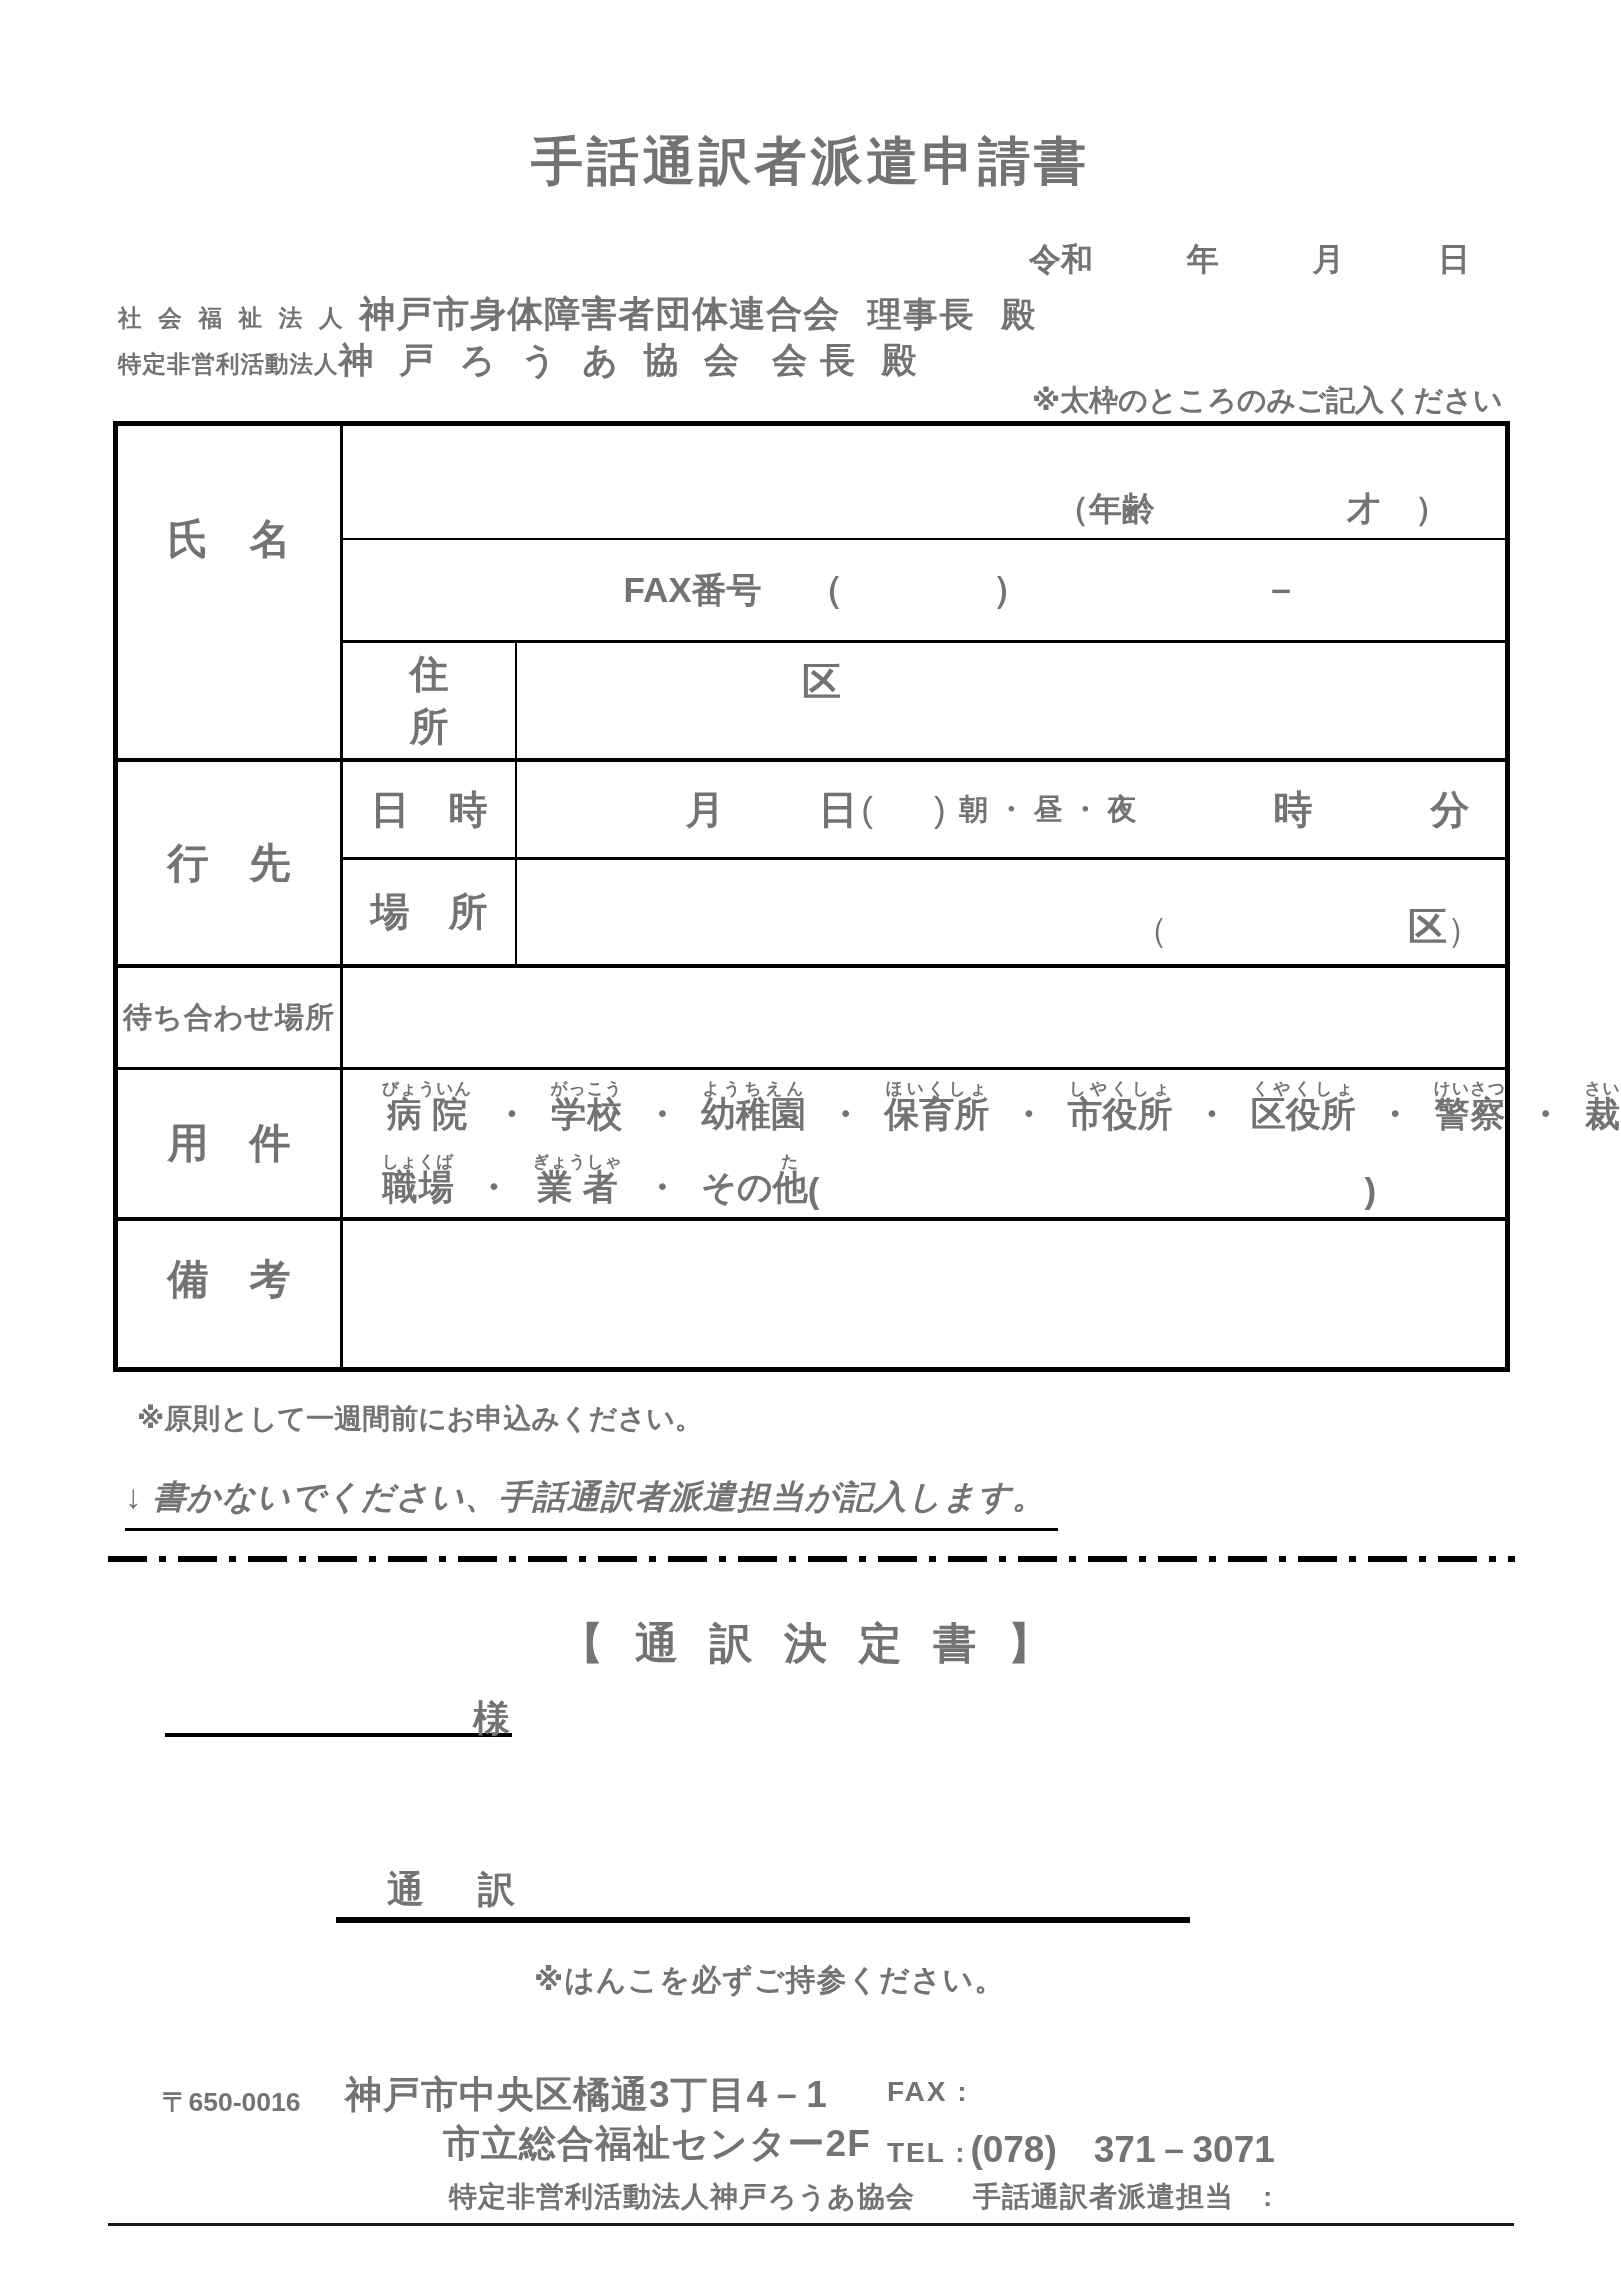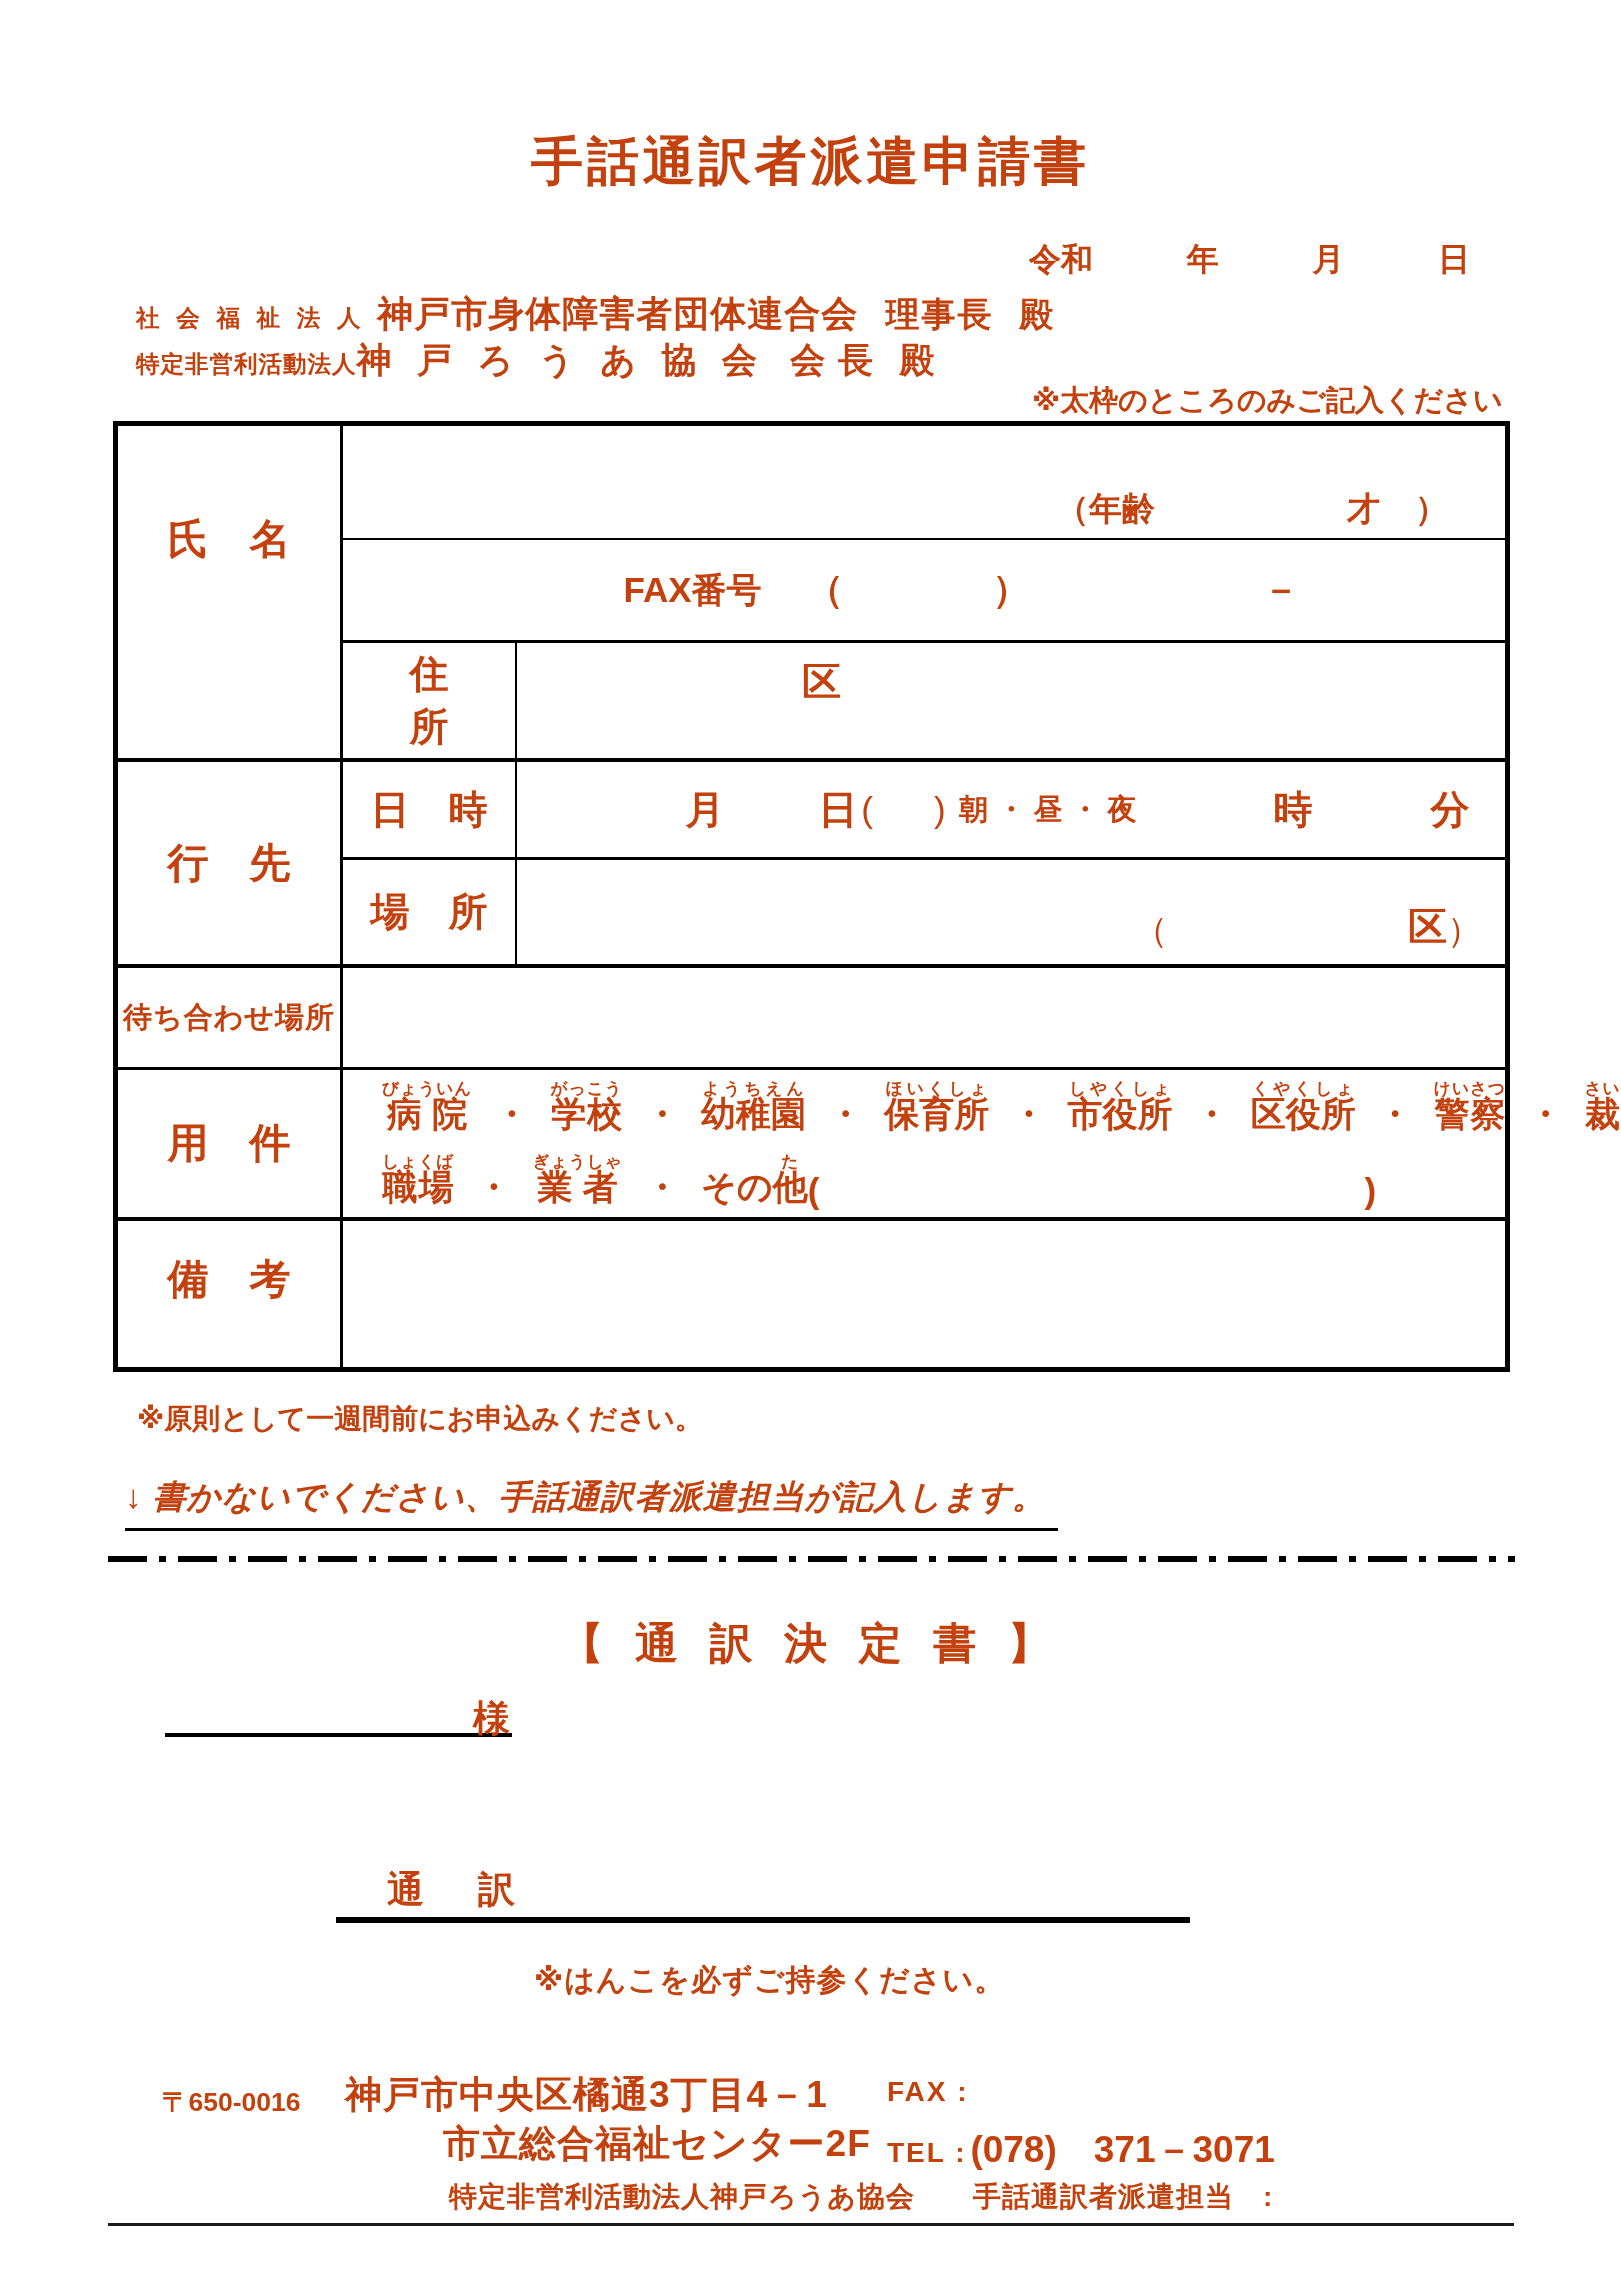--- a/index.html
+++ b/index.html
@@ -1,33 +1,33 @@
 <!DOCTYPE html>
 <html><head>
 <meta charset="utf-8">
 <style>
   * { margin:0; padding:0; box-sizing:border-box; }
   html,body { background:#e8e8e8; }
   .page {
     position:relative; width:1621px; height:2292px;
-    background:#ffffff; color:#c2410c;
+    background:#ffffff; color:#737373;
     font-family:"Liberation Sans","DejaVu Sans",sans-serif;
     overflow:hidden;
   }
   
   .title {
     position:absolute; top:127px; left:0; width:100%;
     text-align:center; font-size:52px; font-weight:bold; letter-spacing:3.9px;
   }
   .date-line {
     position:absolute; top:238px; left:1029px; width:441px;
     display:flex; justify-content:space-between; align-items:baseline;
     font-size:32px; font-weight:600;text-align:center;
   }
-  .addr-line { position:absolute; left:118px; display:flex; align-items:baseline; white-space:nowrap;margin-left:18px; }
+  .addr-line { position:absolute; left:118px; display:flex; align-items:baseline; white-space:nowrap; }
   .addr1 { top:290px; }
   .addr2 { top:337px; }
   .addr-prefix1 { font-size:23.5px; font-weight:600; letter-spacing:16.7px; }
   .addr-prefix2 { font-size:23.5px; font-weight:600; letter-spacing:1px; }
   .addr-org1 { font-size:36px; font-weight:600; letter-spacing:1px; }
   .addr-org2 { font-size:35px; font-weight:600; letter-spacing:25.5px; }
   .addr-role1 { font-size:34px; font-weight:600; margin-left:27.4px; letter-spacing:2px; }
   .addr-role2 { font-size:35px; font-weight:600; margin-left:7.8px; letter-spacing:12.7px; }
   .addr-dono1 { font-size:34px; font-weight:600; margin-left:25.5px; }
   .addr-dono2 { font-size:35px; font-weight:600; margin-left:13.7px; }

